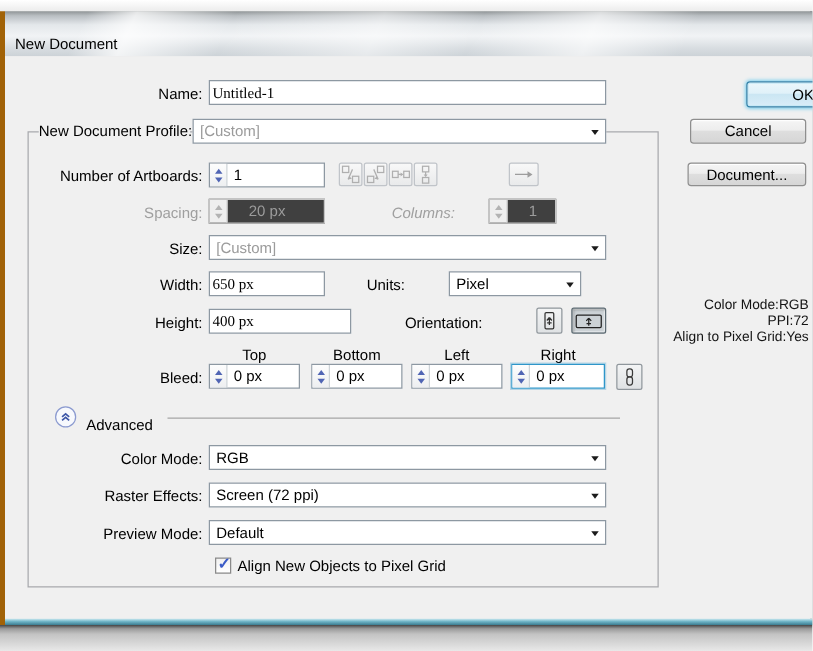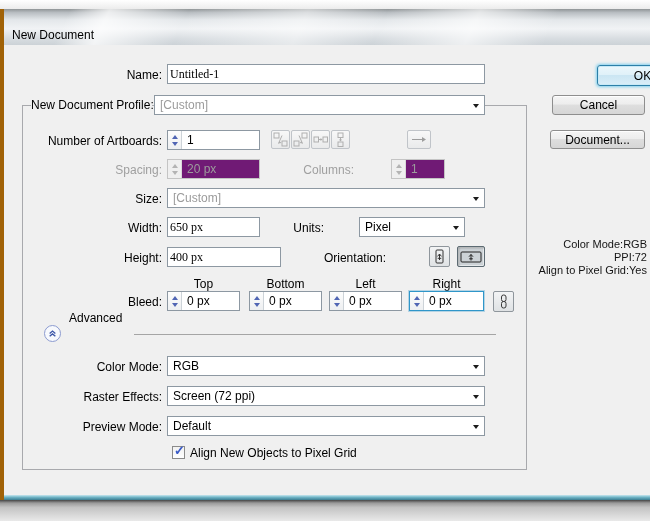--- a/index.html
+++ b/index.html
@@ -31,21 +31,21 @@
   .lab.dis { color:#9f9f9f; }
   .tf { position:absolute; height:20px; border:1px solid #8d98a2; background:#fff;
     font-family:Liberation Serif, serif; font-size:12px; color:#000; padding:0 2px; outline:none; }
   .sf { position:absolute; height:20px; display:flex; border:1px solid #8d98a2; background:#fff; }
   .sf .spin { width:14px; border-right:1px solid #cdd3d8; display:flex; flex-direction:column;
     justify-content:center; align-items:center; gap:3px; background:linear-gradient(180deg,#fdfdfd,#edeff1); cursor:pointer; }
   .tu { width:0; height:0; border-left:3.5px solid transparent; border-right:3.5px solid transparent; border-bottom:4px solid #5065b4; }
   .td { width:0; height:0; border-left:3.5px solid transparent; border-right:3.5px solid transparent; border-top:4px solid #5065b4; }
   .sf input { border:none; flex:1; min-width:0; background:transparent; outline:none;
     font-family:"Liberation Sans",sans-serif; font-size:12px; color:#000; padding-left:5px; }
-  .sf.dis { background:#701a75; border-color:#c4c4c4; }
+  .sf.dis { background:#404040; border-color:#c4c4c4;gap:12px; }
   .sf.dis .spin { background:#efefef; border-right-color:#d9d9d9; }
   .sf.dis .tu { border-bottom-color:#b3b3b3; } .sf.dis .td { border-top-color:#b3b3b3; }
   .sf.dis input { color:#9c9c9c; }
   .sf.focus { border-color:#2f96c9; box-shadow:0 0 0 1px rgba(47,150,201,.30); }
   .dd { position:absolute; height:20px; border:1px solid #8d98a2; background:#fff;
     display:flex; align-items:center; font-size:12px; color:#000; padding:0 18px 0 5px; cursor:default; }
   .dd .arr { position:absolute; right:5px; top:8px; width:0; height:0;
     border-left:3.5px solid transparent; border-right:3.5px solid transparent; border-top:4px solid #1b1b1b; }
   .dd.graytext span { color:#9b9b9b; }
   .btn { position:absolute; border:1px solid #8e8e8e; border-radius:3px; font-size:12px; color:#000;
@@ -147,21 +147,21 @@
       </div>
 
       <div class="lab dis" style="top:118px;">Spacing:</div>
       <div class="sf dis" style="left:163px; top:114px; width:93px;">
         <span class="spin">
             <i class="tu"></i>
             <i class="td"></i>
           </span>
         <input disabled="" value="20 px" style="">
       </div>
-      <div class="lab dis" style="left:240px; width:110px; top:118px;">Columns:</div>
+      <div class="lab dis" style="left:250px; width:110px; top:118px;font-style:italic;">Columns:</div>
       <div class="sf dis" style="left:387px; top:114px; width:54px;">
         <span class="spin">
             <i class="tu"></i>
             <i class="td"></i>
           </span>
         <input disabled="" value="1" style="">
       </div>
 
       <div class="lab" style="top:147px;">Size:</div>
       <div class="dd graytext" style="left:163px; top:143px; width:318px;">
@@ -232,21 +232,21 @@
           <rect x="6.5" y="8.5" width="4.5" height="6.5" rx="2" fill="none" stroke="#3a3a3a"></rect>
         </svg>
       </div>
 
       <div class="adv-btn">
         <svg width="13" height="13" viewBox="0 0 16 16">
           <path d="M4.5 8 L8 5 L11.5 8" fill="none" stroke="#3d57a8" stroke-width="1.7"></path>
           <path d="M4.5 11.5 L8 8.5 L11.5 11.5" fill="none" stroke="#3d57a8" stroke-width="1.7"></path>
         </svg>
       </div>
-      <div class="lab" style="left:65px; width:60px; top:266px; text-align:left;">Advanced</div>
+      <div class="lab" style="left:65px; width:60px; top:288px; text-align:left;">Advanced</div>
       <div class="adv-line"></div>
 
       <div class="lab" style="top:315px;">Color Mode:</div>
       <div class="dd" style="left:163px; top:311px; width:318px;">
         <span>RGB</span>
         <span class="arr"></span>
       </div>
 
       <div class="lab" style="top:345px;">Raster Effects:</div>
       <div class="dd" style="left:163px; top:341px; width:318px;">

